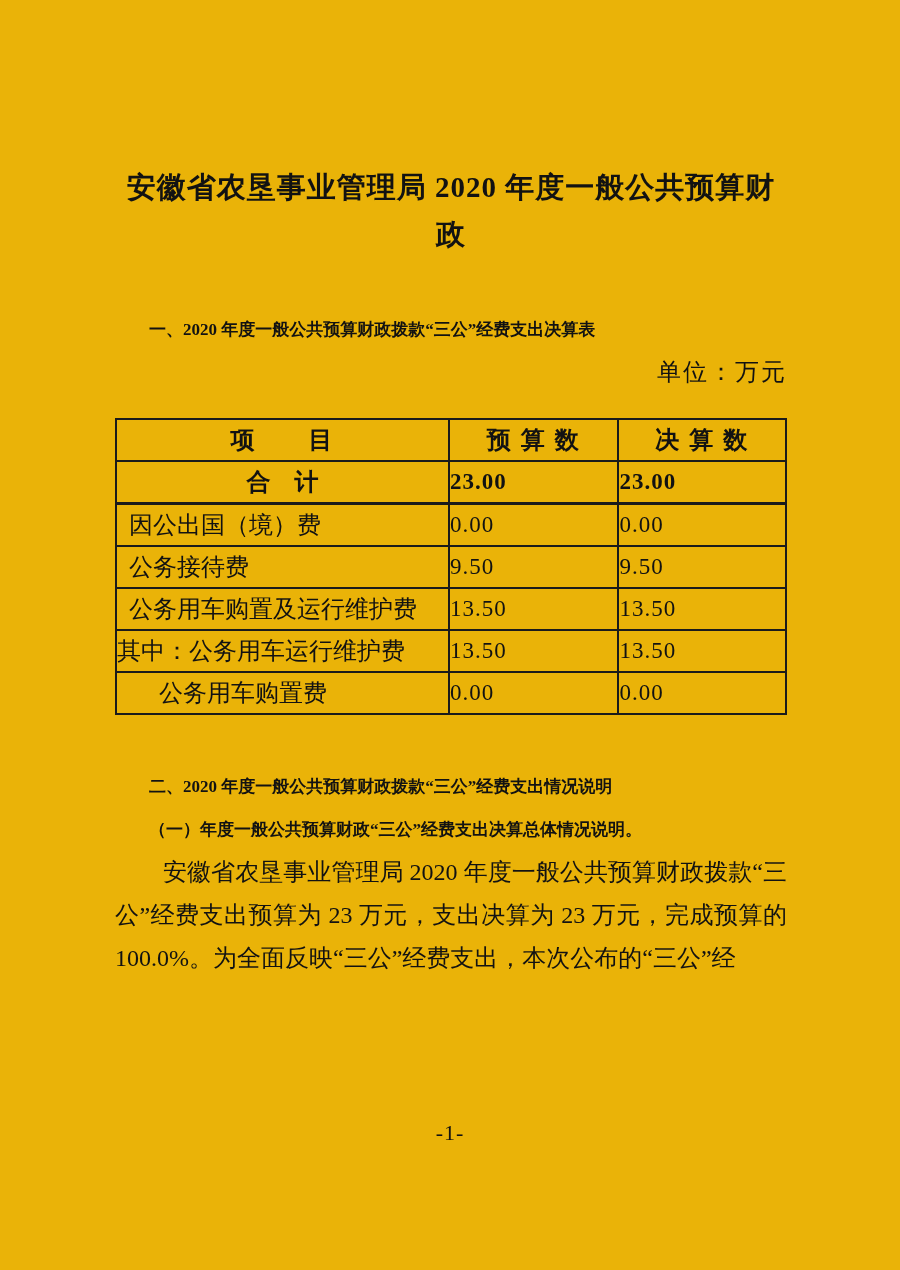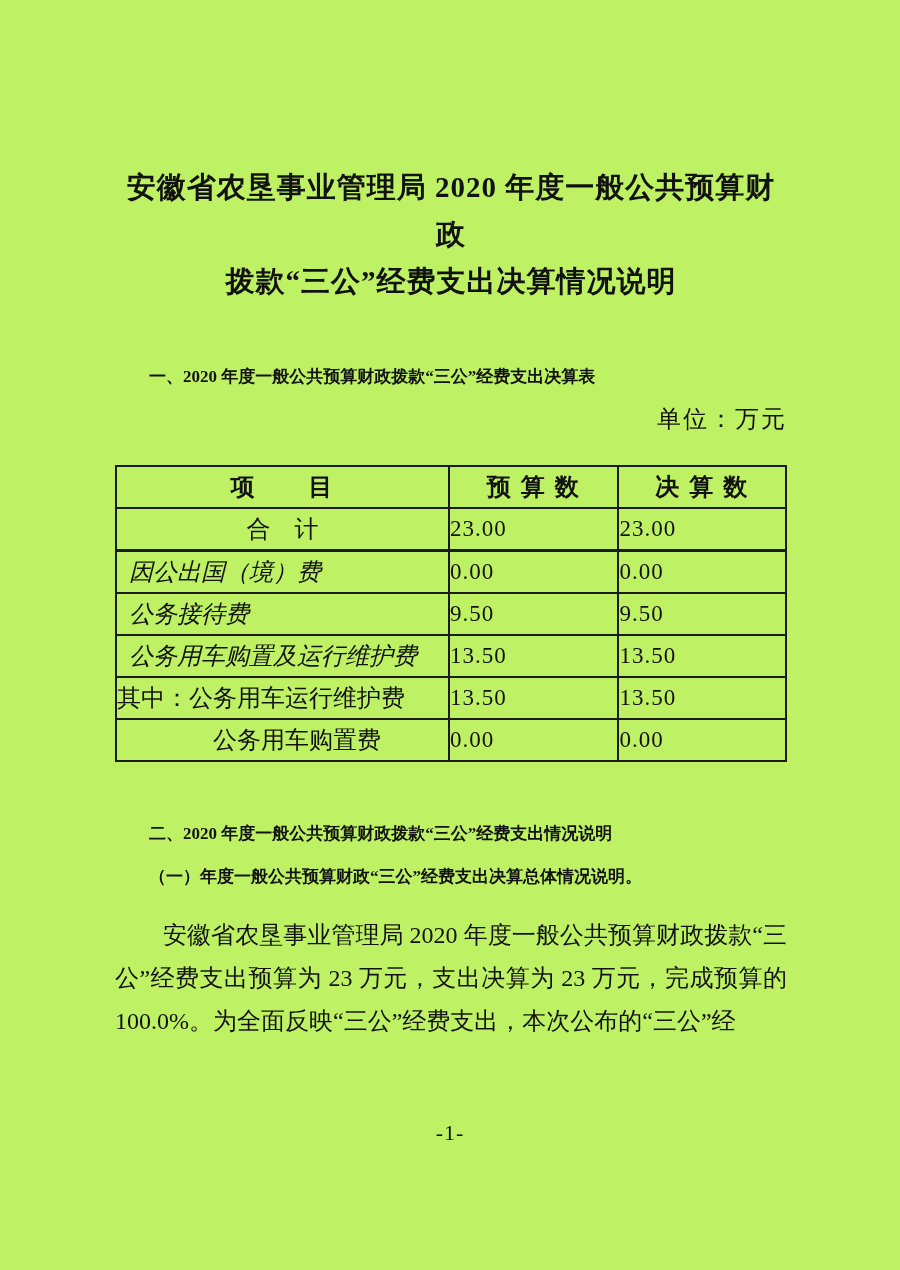--- a/index.html
+++ b/index.html
@@ -3,21 +3,21 @@
 <meta charset="utf-8">
 <style>
   html, body { margin: 0; padding: 0; }
   body { background: #ffffff; }
 
   .page {
     position: relative;
     width: 900px;
     height: 1270px;
     margin: 0 auto;
-    background: #bef264;
+    background: #eab308;
     color: #121212;
     font-family: "Liberation Serif", "DejaVu Serif", serif;
     overflow: hidden;
   }
 
   .content {
     position: absolute;
     left: 115px;
     top: 0;
     width: 672px;
@@ -72,32 +72,32 @@
     font-weight: bold;
     text-align: center;
     letter-spacing: 2px;
   }
   .budget-table td.num-cell {
     text-align: left;
     font-size: 23px;
     letter-spacing: 1px;
   }
 
-  .row-total td { font-weight: normal; border-bottom-width: 3px; margin-left: 8px; }
+  .row-total td { font-weight: bold; border-bottom-width: 3px; margin-left: 8px; }
   .row-total td.item-cell { text-align: center; }
 
-  .row-normal  td.item-cell { text-align: left; padding-left: 12px; font-style: italic; }
+  .row-normal  td.item-cell { text-align: left; padding-left: 12px; }
   .row-indent1 td.item-cell { text-align: left; }
-  .row-indent2 td.item-cell { text-align: left; padding-left: 96px; }
+  .row-indent2 td.item-cell { text-align: left; padding-left: 42px; }
 
   .sec2-heading { margin-top: 50px; }
   .sub-heading  { margin-top: 0; }
 
   .body-para {
-    margin-top: 16px;
+    margin-top: 0;
     font-size: 24px;
     font-weight: normal;
     line-height: 43px;
     text-align: justify;
     text-indent: 2em;
     max-height: 130px;
     overflow: hidden;
   }
 
   .page-footer {
@@ -111,21 +111,20 @@
   }
 </style>
 </head>
 <body>
 
 <div class="page">
   <div class="content">
 
     <div class="doc-title">
       <div>安徽省农垦事业管理局 2020 年度一般公共预算财政</div>
-      <div>拨款“三公”经费支出决算情况说明</div>
     </div>
 
     <div class="sec-heading">一、2020 年度一般公共预算财政拨款“三公”经费支出决算表</div>
 
     <div class="unit-line">单位：万元</div>
 
     <table class="budget-table">
       <colgroup>
         <col class="c-item">
         <col class="c-num">

